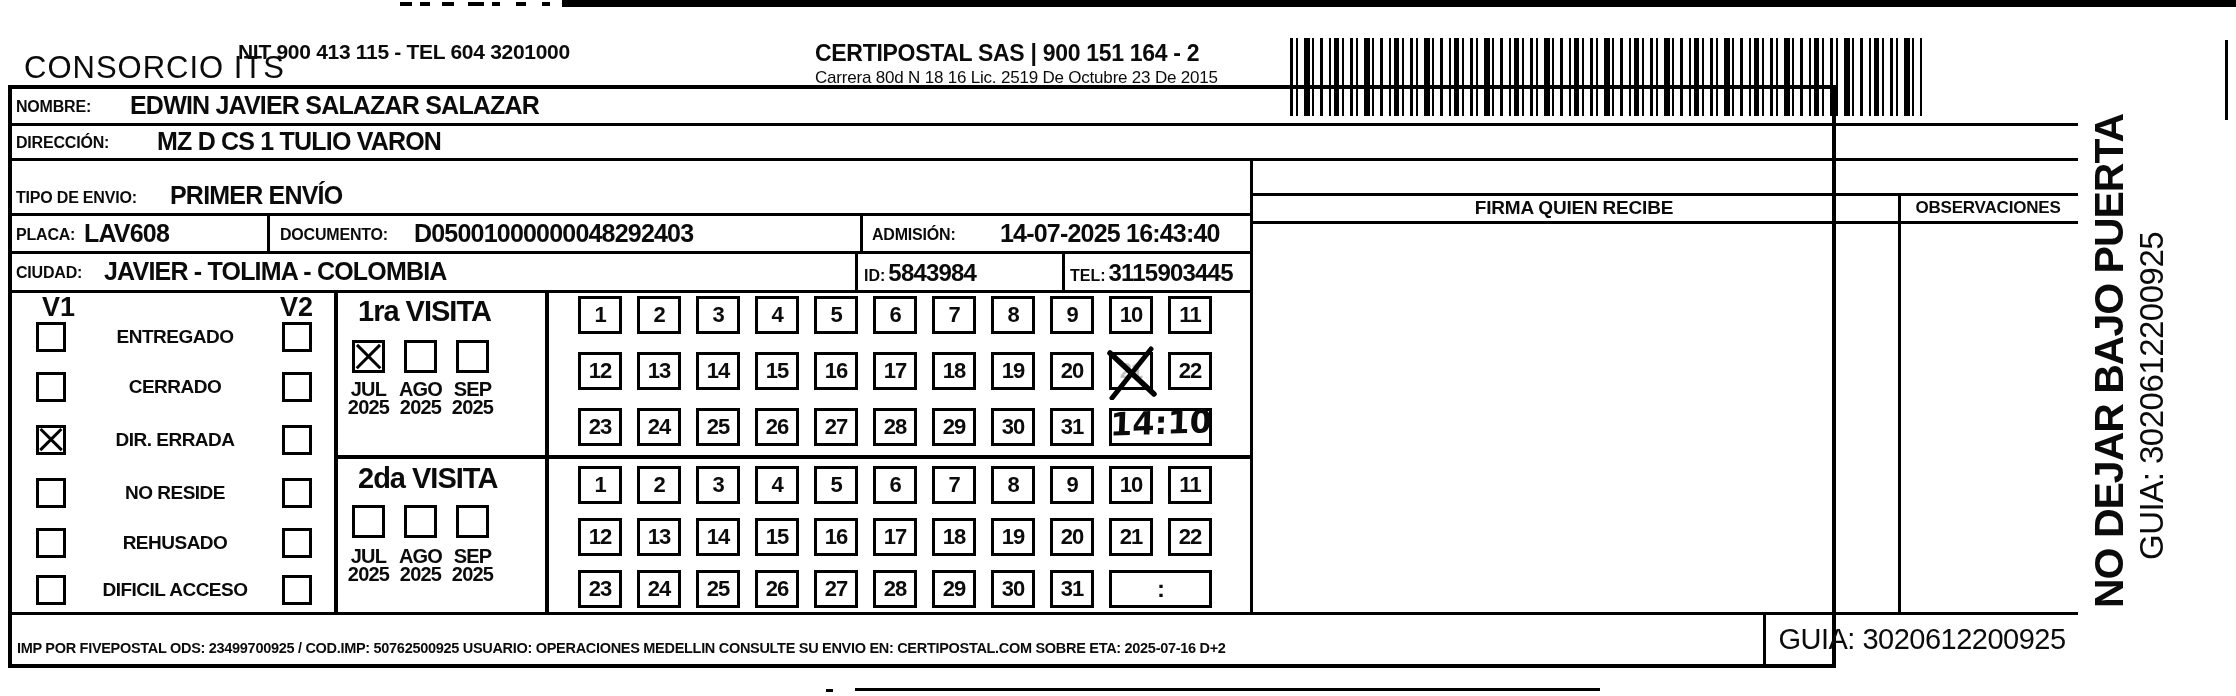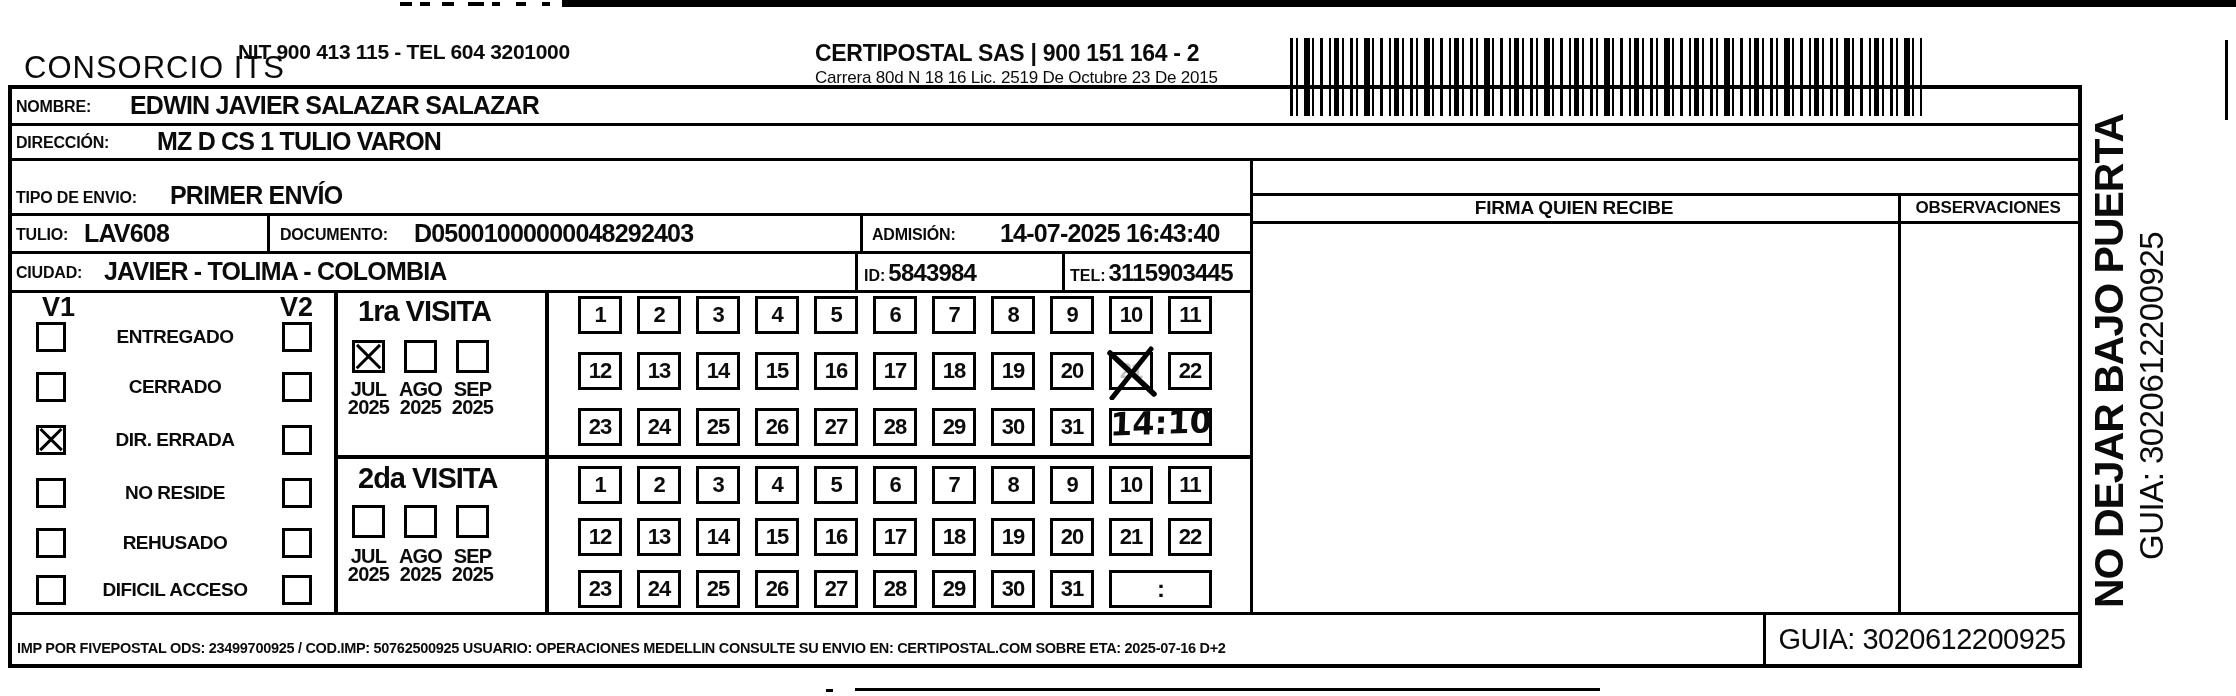--- a/index.html
+++ b/index.html
@@ -19,21 +19,21 @@
   .barcode {
     position:absolute; left:1290px; top:38px; width:632px; height:78px;
     background:repeating-linear-gradient(90deg,
       #000 0px,#000 3px,#fff 3px,#fff 6px,#000 6px,#000 8px,#fff 8px,#fff 14px,
       #000 14px,#000 20px,#fff 20px,#fff 22px,#000 22px,#000 24px,#fff 24px,#fff 30px,
       #000 30px,#000 33px,#fff 33px,#fff 39px,#000 39px,#000 41px,#fff 41px,#fff 44px,
       #000 44px,#000 49px,#fff 49px,#fff 52px,#000 52px,#000 54px,#fff 54px,#fff 60px);
   }
 
   
-  .form { position:absolute; left:8px; top:85px; width:2074px; height:583px;
+  .form { position:absolute; left:8px; top:85px; width:1828px; height:583px;
           border:4px solid #000; box-sizing:border-box; }
   .lbl { position:absolute; font-weight:700; font-size:16px; letter-spacing:-0.2px; white-space:nowrap; }
   .val { position:absolute; font-weight:700; font-size:25px; letter-spacing:-0.8px; white-space:nowrap; }
   .inline-pair { position:absolute; display:flex; align-items:baseline; gap:3px; white-space:nowrap; }
   .inline-pair .l { font-weight:700; font-size:16px; }
   .inline-pair .v { font-weight:700; font-size:24px; letter-spacing:-0.8px; }
 
   .sec-title { position:absolute; font-weight:700; font-size:29px; letter-spacing:-1px; white-space:nowrap; }
   .v-head { position:absolute; font-weight:700; font-size:27px; }
 
@@ -127,21 +127,21 @@
 
     <div class="lbl" style="left:4px;top:9px">NOMBRE:</div>
     <div class="val" style="left:118px;top:2px">EDWIN JAVIER SALAZAR SALAZAR</div>
 
     <div class="lbl" style="left:4px;top:45px">DIRECCIÓN:</div>
     <div class="val" style="left:145px;top:38px">MZ D CS 1 TULIO VARON</div>
 
     <div class="lbl" style="left:4px;top:100px">TIPO DE ENVIO:</div>
     <div class="val" style="left:158px;top:92px">PRIMER ENVÍO</div>
 
-    <div class="lbl" style="left:4px;top:137px">TULIO:</div>
+    <div class="lbl" style="left:4px;top:137px">PLACA:</div>
     <div class="val" style="left:72px;top:130px">LAV608</div>
     <div class="lbl" style="left:268px;top:137px">DOCUMENTO:</div>
     <div class="val" style="left:402px;top:130px">D05001000000048292403</div>
     <div class="lbl" style="left:860px;top:137px">ADMISIÓN:</div>
     <div class="val" style="left:988px;top:130px">14-07-2025 16:43:40</div>
 
     <div class="lbl" style="left:4px;top:175px">CIUDAD:</div>
     <div class="val" style="left:92px;top:168px">JAVIER - TOLIMA - COLOMBIA</div>
     <div class="inline-pair" style="left:852px;top:170px">
       <span class="l">ID:</span>

